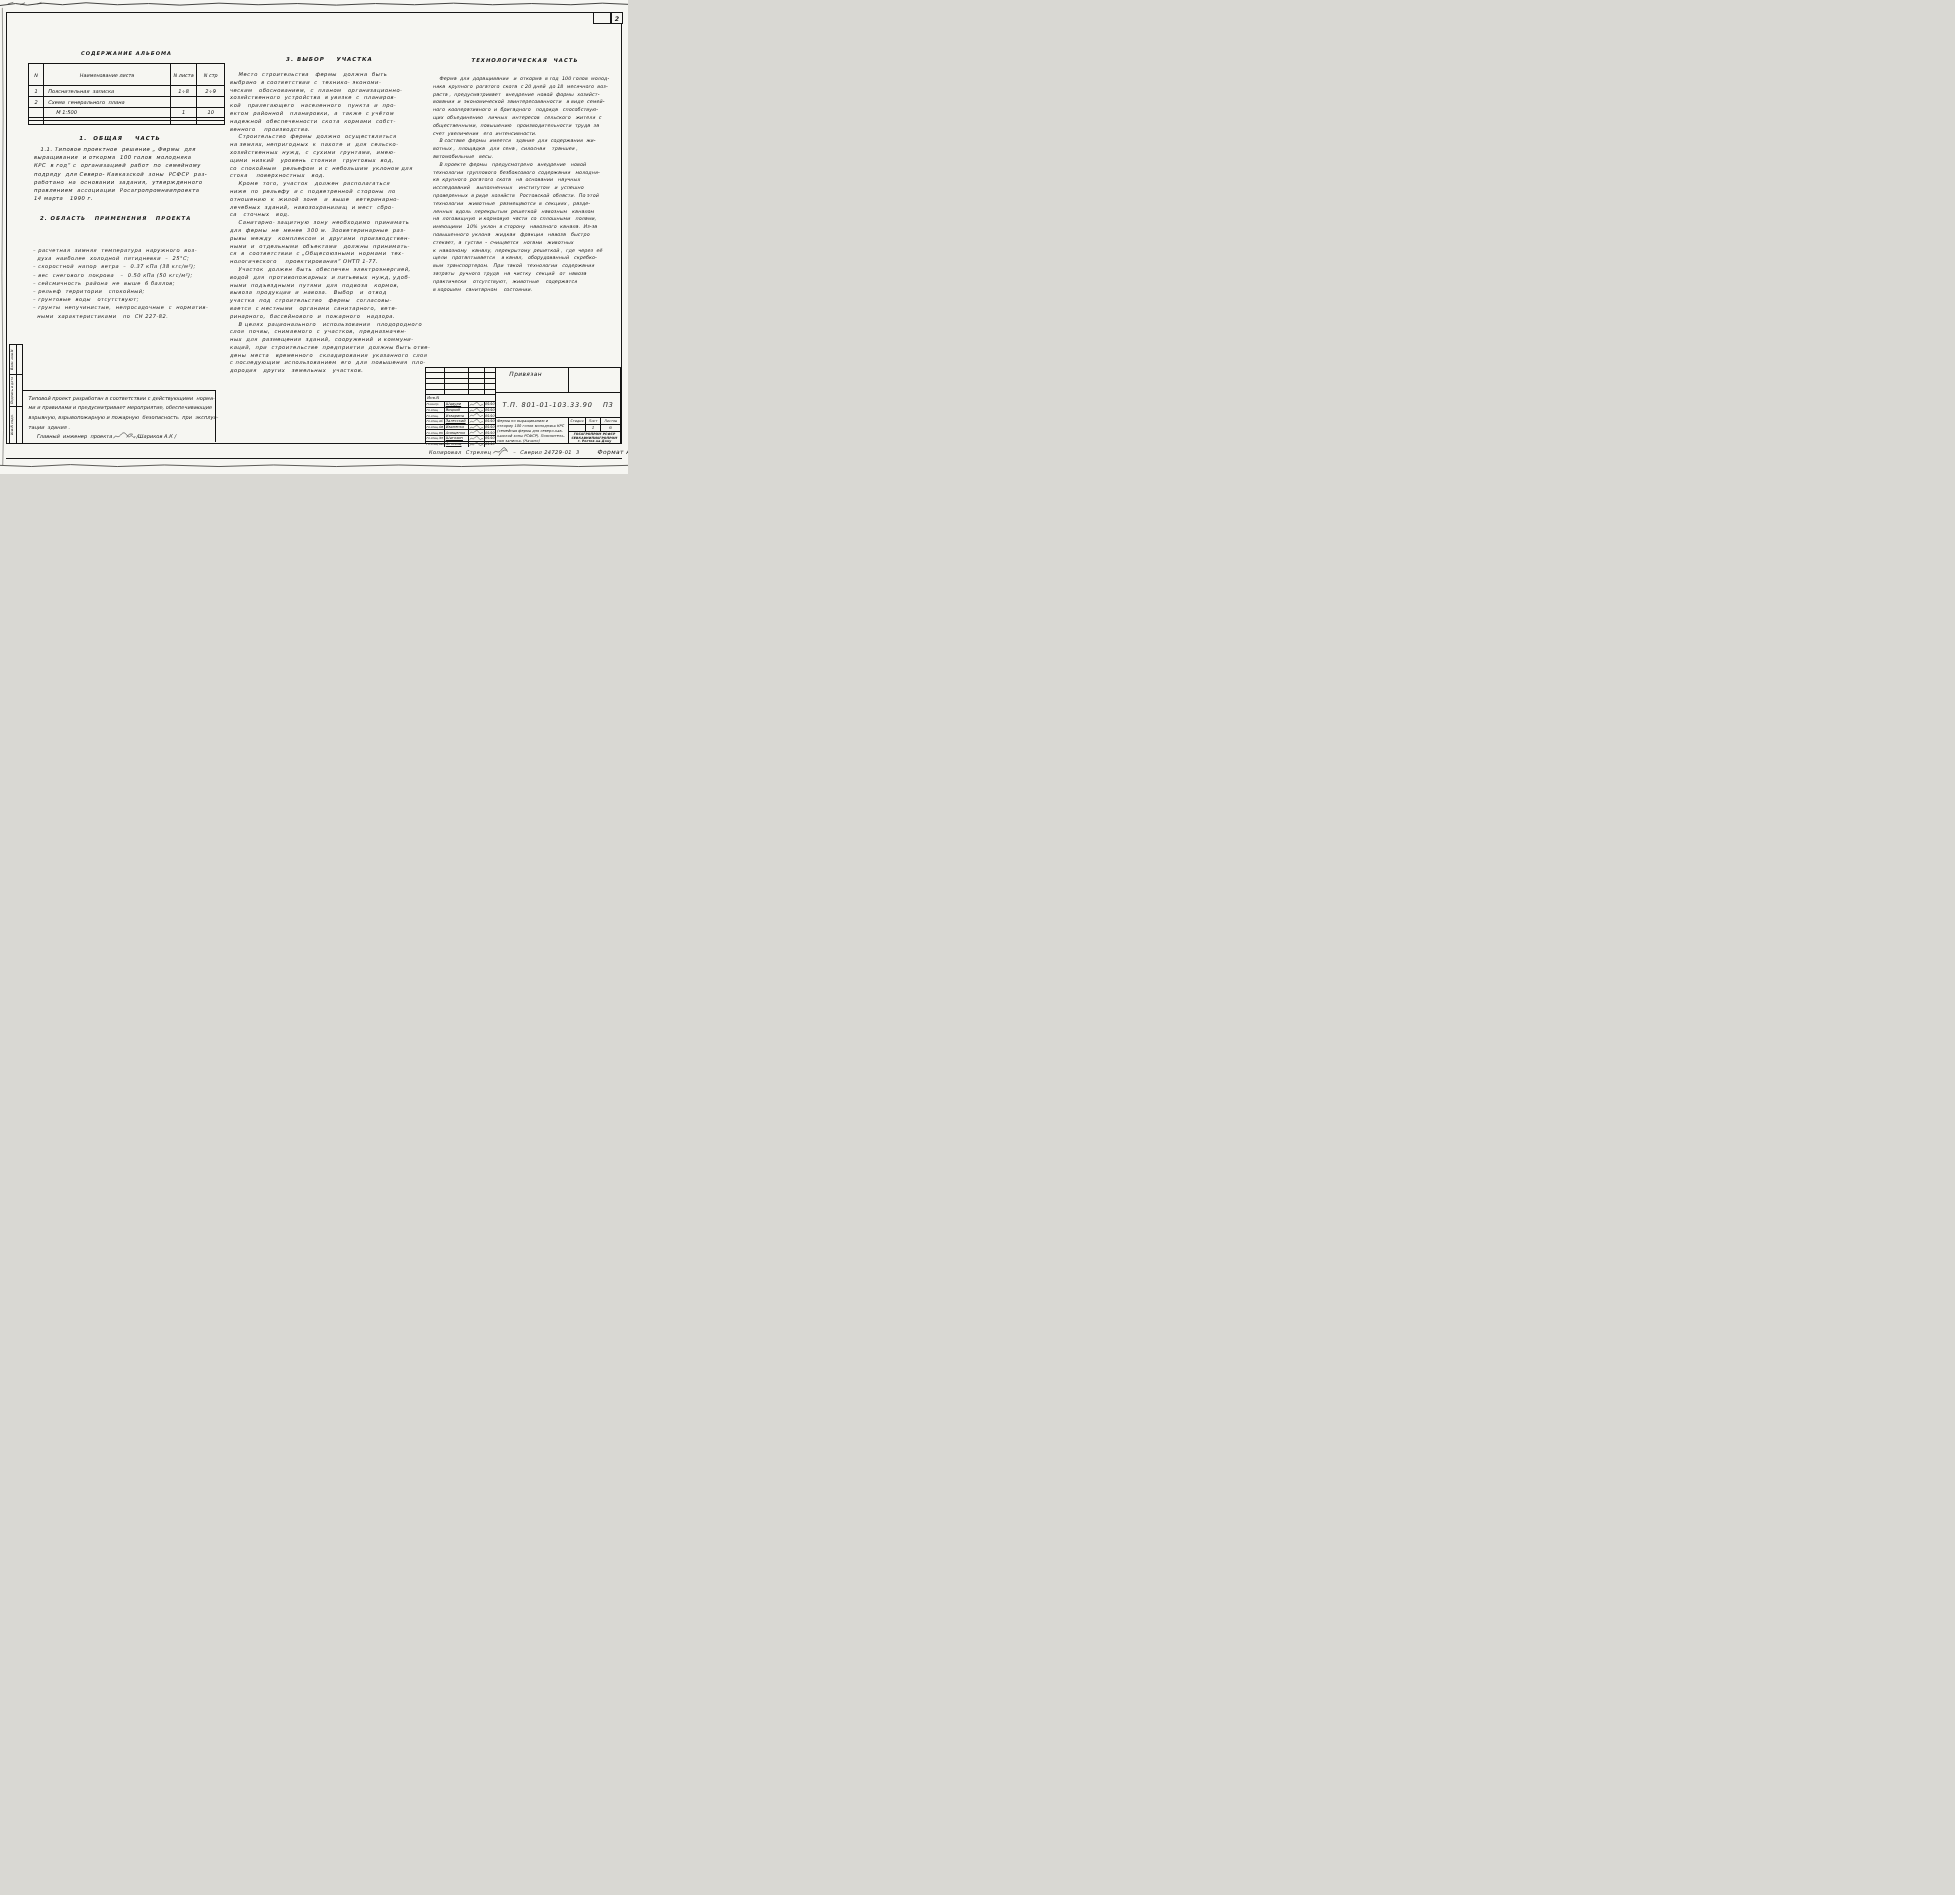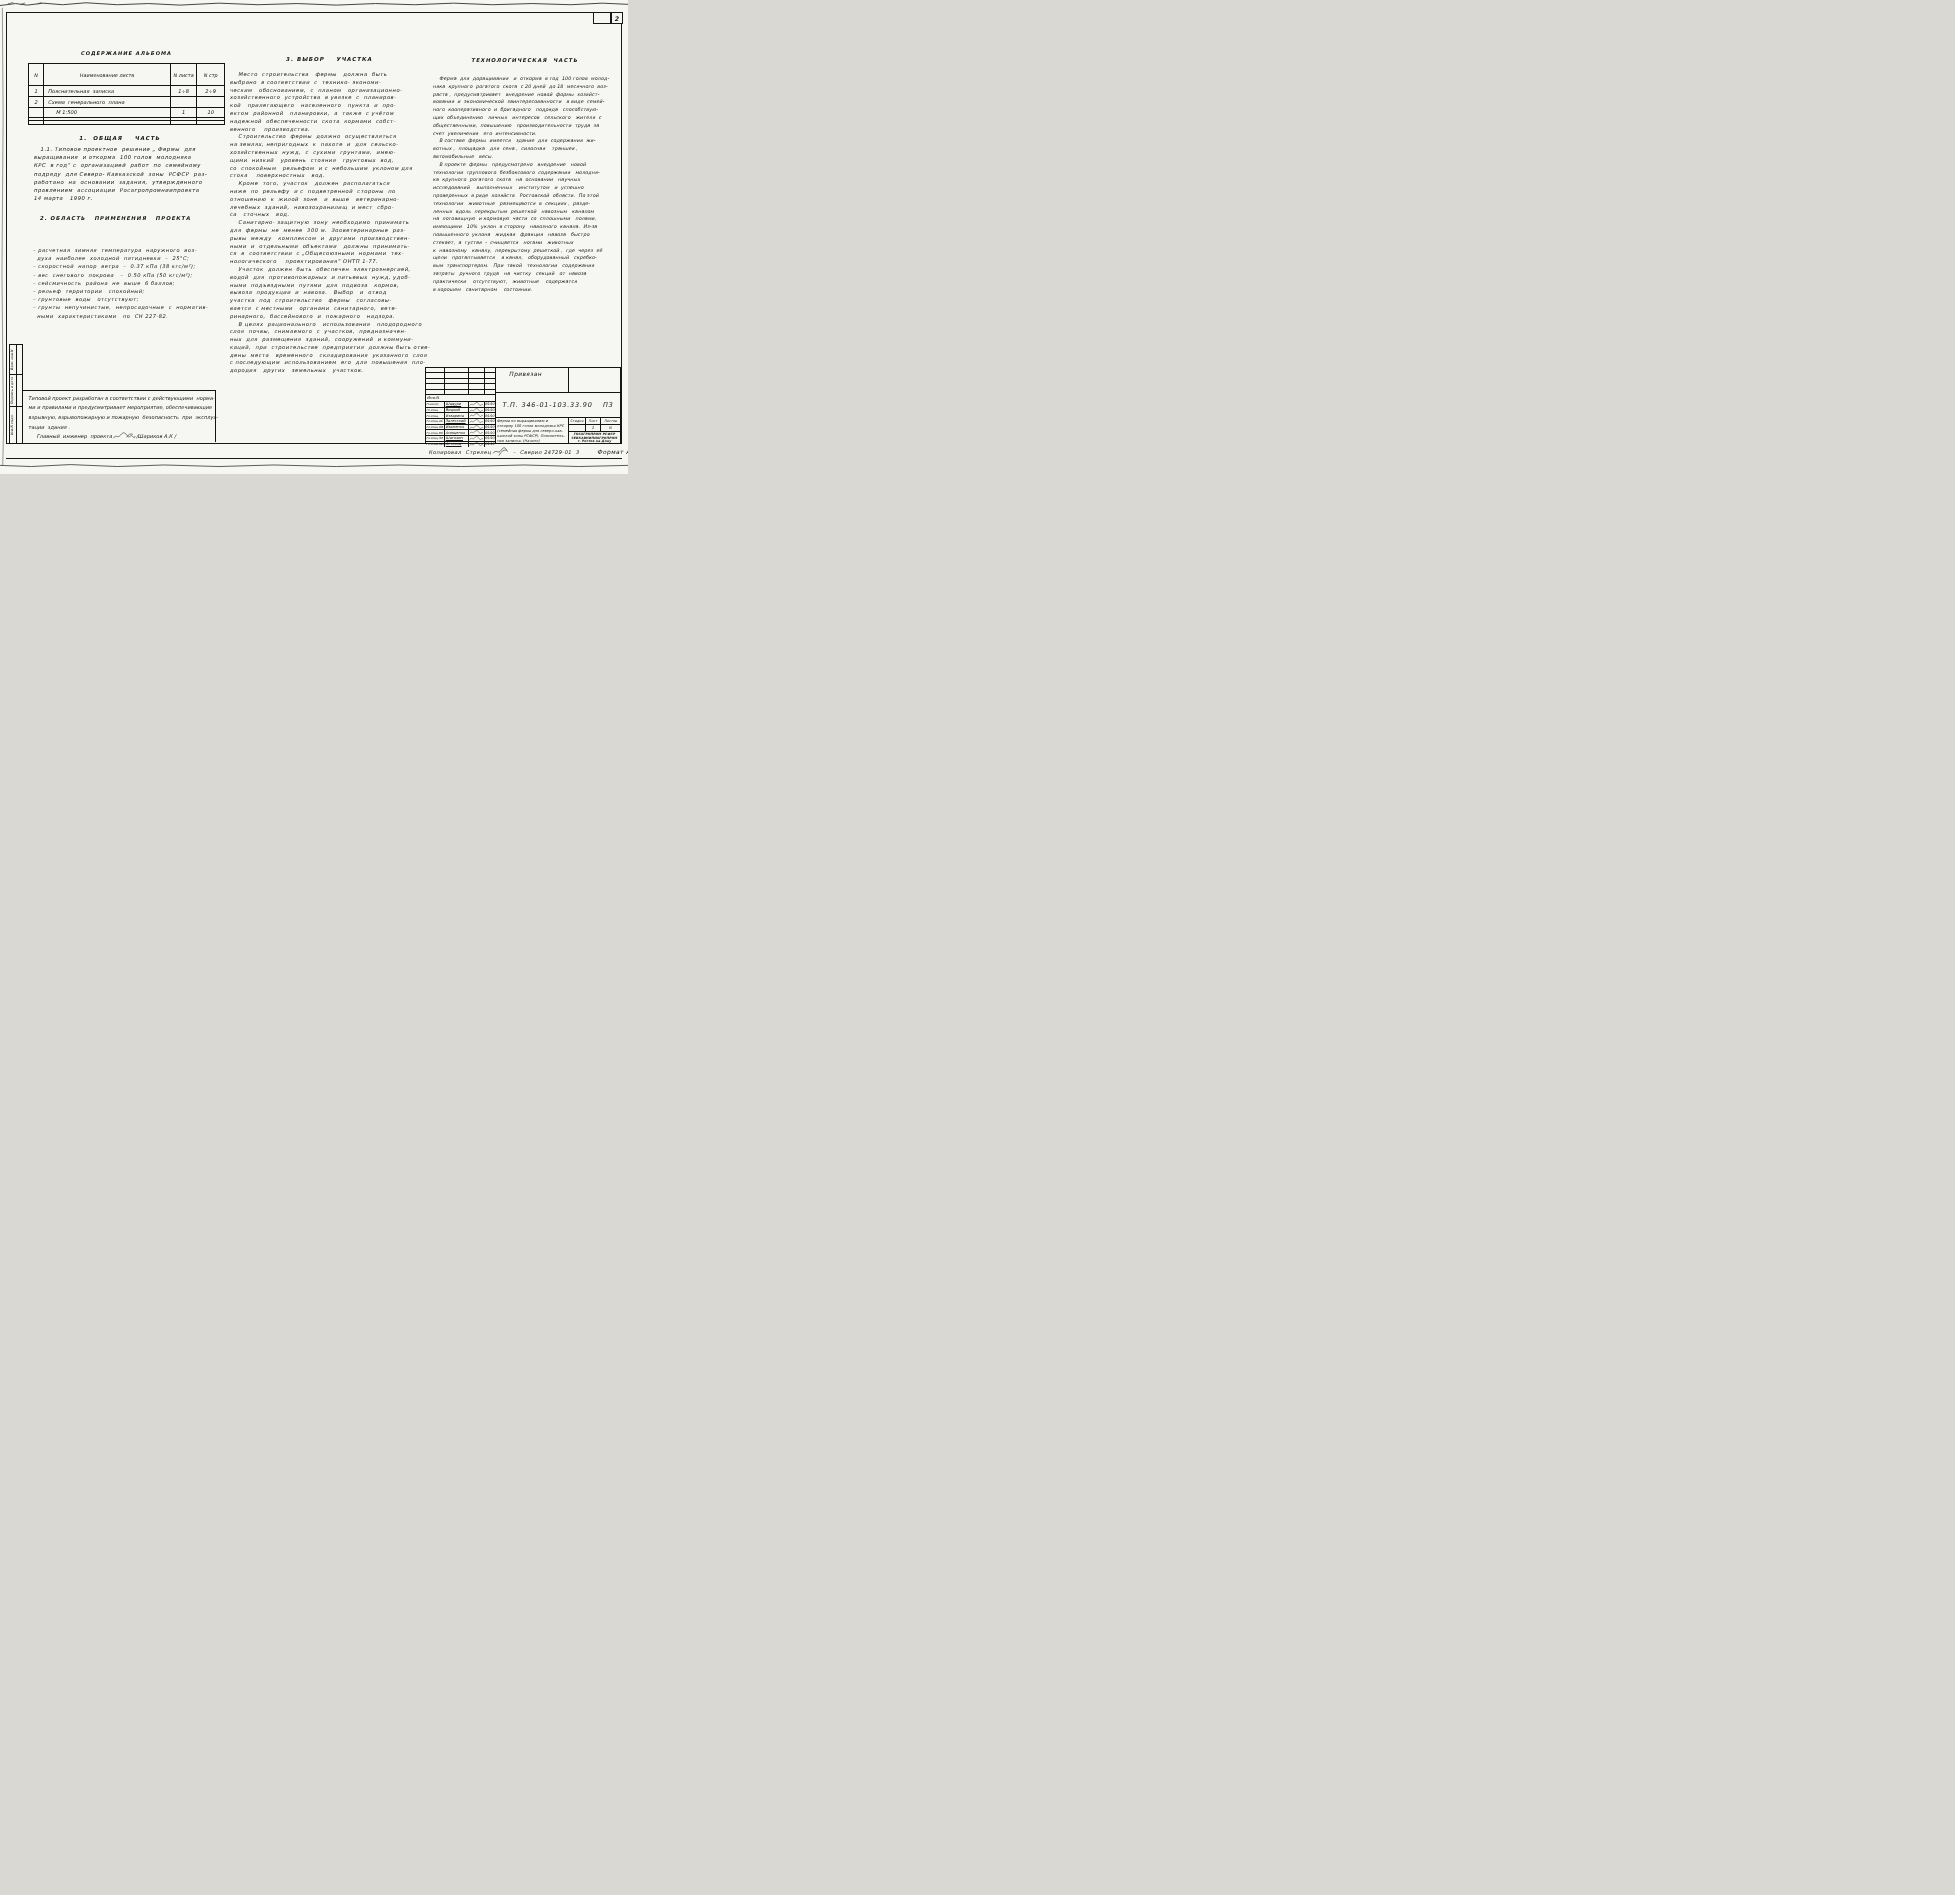--- a/index.html
+++ b/index.html
@@ -387,21 +387,21 @@
           <div class="sg-date">09.90</div>
         </div>
         </div>
     </div>
     <div class="stamp-right">
       <div class="bind-cell">
         <div class="hw" style="position:absolute; left:13.3px; top:3.1px; font-size:5.9px; letter-spacing:0.4px;">Привязан</div>
         <div class="bind-sub"></div>
       </div>
       <div class="doc-cell">
-        <span>Т.П. 346-01-103.33.90</span>
+        <span>Т.П. 801-01-103.33.90</span>
         <span>ПЗ</span>
       </div>
       <div class="bot-cell">
         <div class="desc-cell">
             <div class="line">Ферма по выращиванию и</div>
             <div class="line">откорму 100 голов молодняка КРС</div>
             <div class="line">(семейная ферма для северо-кав-</div>
             <div class="line">казской зоны РСФСР). Пояснитель-</div>
             <div class="line">ная записка. (Начало)</div>
           </div>

